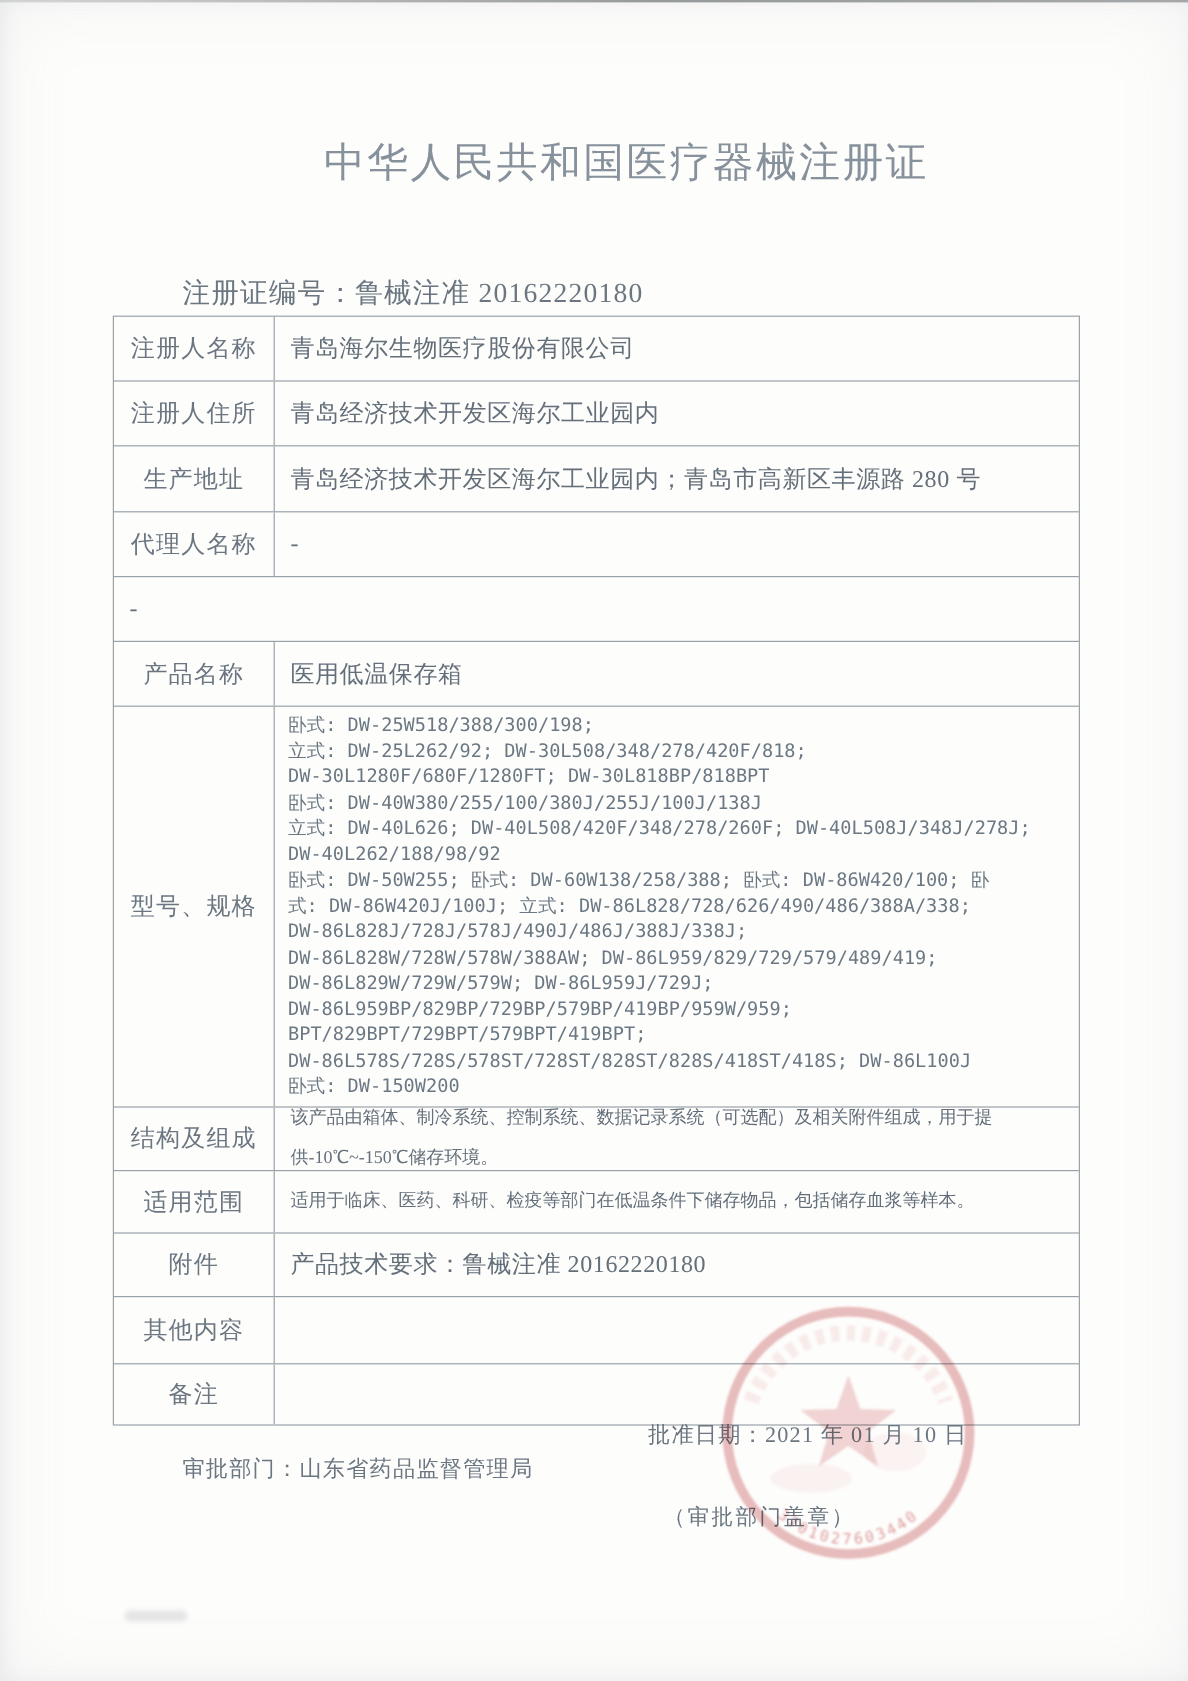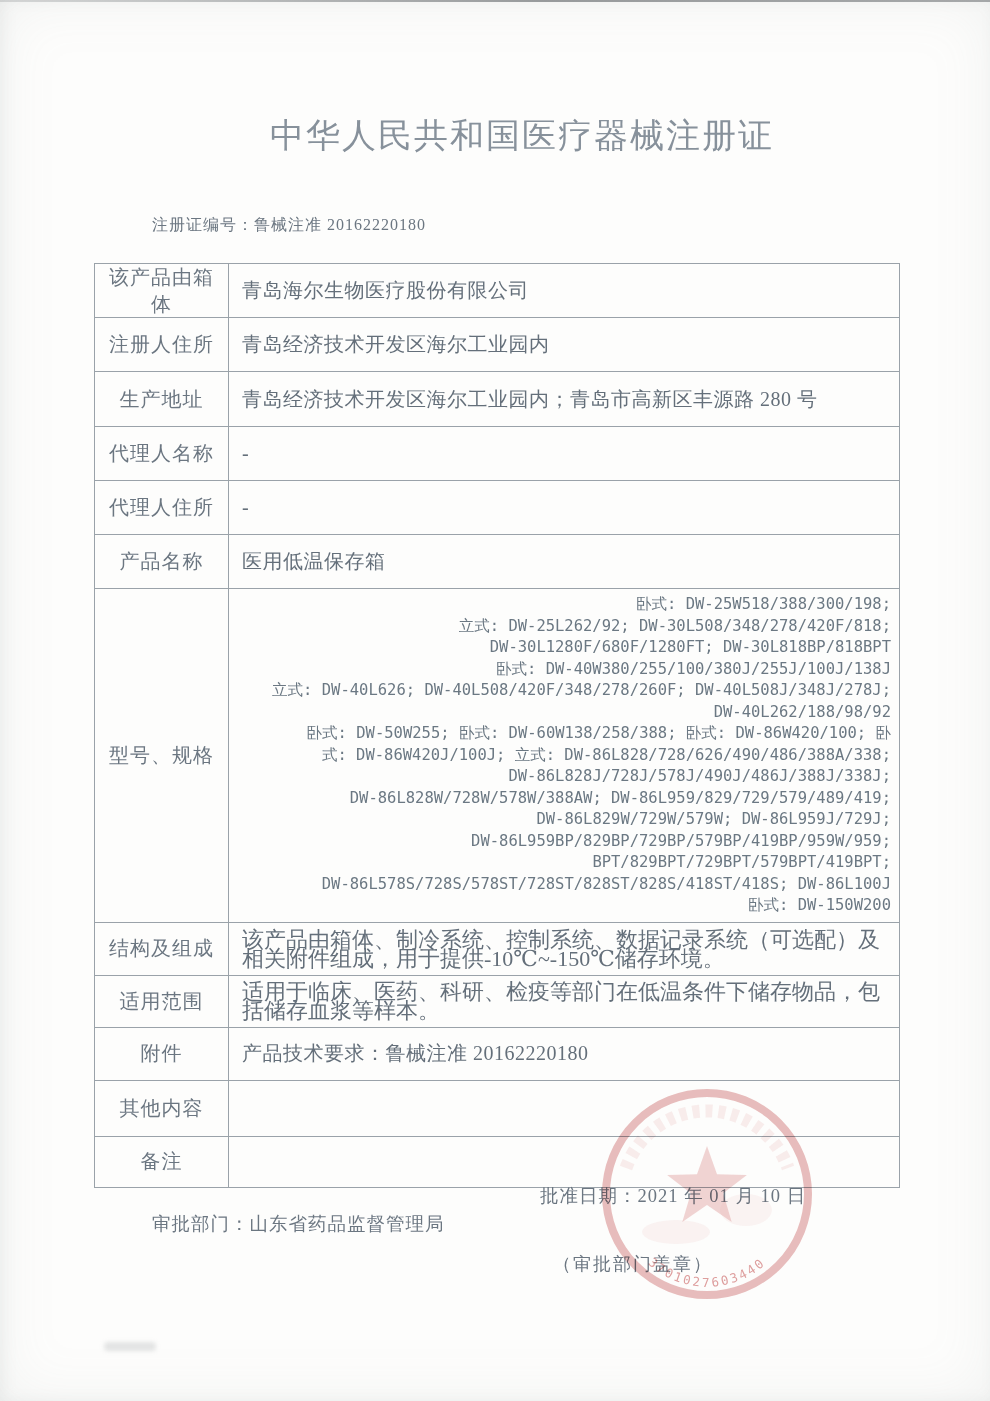--- a/index.html
+++ b/index.html
@@ -14,35 +14,35 @@
   }
   html,body{margin:0;padding:0;}
   body{width:990px;height:1401px;background:#ffffff;position:relative;overflow:hidden;
        font-family:var(--serif);color:var(--text);}
   .page{position:absolute;inset:0;background:#fdfdfc;
         box-shadow:inset 0 0 60px rgba(140,145,150,0.10), inset 4px 0 14px rgba(140,145,150,0.10);}
   .scan-line{position:absolute;top:0;left:0;width:100%;height:2px;
         background:linear-gradient(90deg,rgba(80,84,88,.18),rgba(62,66,70,.5) 55%,rgba(62,66,70,.42));}
   .title{position:absolute;top:113px;left:0;width:100%;text-align:center;
         font-size:34px;letter-spacing:2px;color:var(--title);font-weight:400;margin-left:27px;}
-  .regno{position:absolute;top:215px;left:152px;font-size:16px;color:var(--label);letter-spacing:1px;text-align:right;}
+  .regno{position:absolute;top:229px;left:152px;font-size:23px;color:var(--label);letter-spacing:1px;text-align:right;}
   .cert-table{position:absolute;left:94px;top:263px;width:804px;
         border:1px solid var(--border);font-size:20px;}
   .row{display:flex;align-items:stretch;border-top:1px solid var(--border);}
   .row:first-child{border-top:none;}
   .cell-label{flex:0 0 134px;width:134px;border-right:1px solid var(--border);
         display:flex;align-items:center;justify-content:center;text-align:center;
         color:var(--label);letter-spacing:1px;padding:0 4px;box-sizing:border-box;}
   .cell-value{flex:1;display:flex;align-items:center;padding:0 10px 0 13px;
         color:var(--text);letter-spacing:0.5px;box-sizing:border-box;}
   .r-std{height:53px;} .r-addr{height:54px;}
   .r-struct{height:52px;} .r-scope{height:51px;}
   .r-attach{height:52px;} .r-other{height:55px;} .r-remark{height:50px;}
-  .wrap-text{line-height:19px;font-size:22px;letter-spacing:0;padding-right:6px;}
-  .models{display:block;padding:5px 8px 5px 11px;text-align:right;}
+  .wrap-text{line-height:33px;font-size:15px;letter-spacing:0;padding-right:6px;font-family:Liberation Serif, serif;}
+  .models{display:block;padding:5px 8px 5px 11px;}
   .model-line{font-family:var(--mono);font-size:15.5px;line-height:21.5px;
         color:var(--mono-text);white-space:nowrap;letter-spacing:0;}
   .remark-indent{padding-left:68px;}
   .footer-approval{position:absolute;left:152px;top:1183px;font-size:18.5px;color:var(--label);letter-spacing:1px;margin-top:28px;}
   .footer-date1{position:absolute;left:540px;top:1183px;font-size:18.5px;color:var(--label);letter-spacing:1px;}
   .footer-date2{position:absolute;left:540px;top:1218px;font-size:18.5px;color:var(--label);letter-spacing:1px;}
   .footer-sealnote{position:absolute;left:553px;top:1252px;font-size:18px;color:var(--label);letter-spacing:2px;}
   .seal-svg{position:absolute;left:596px;top:1082px;width:222px;height:224px;
         mix-blend-mode:multiply;opacity:.92;pointer-events:none;}
   .smudge-bl{position:absolute;left:104px;top:1342px;width:52px;height:9px;
@@ -56,41 +56,40 @@
 
   <div class="title">中华人民共和国医疗器械注册证</div>
 
   <div class="regno">
     <span>注册证编号：</span><span>鲁械注准 20162220180</span>
   </div>
 
   <div class="cert-table">
 
     <div class="row r-std">
-      <div class="cell-label">该产品由箱体</div>
+      <div class="cell-label">注册人名称</div>
       <div class="cell-value">青岛海尔生物医疗股份有限公司</div>
     </div>
 
     <div class="row r-std">
       <div class="cell-label">注册人住所</div>
       <div class="cell-value">青岛经济技术开发区海尔工业园内</div>
     </div>
 
     <div class="row r-addr">
       <div class="cell-label">生产地址</div>
       <div class="cell-value">青岛经济技术开发区海尔工业园内；青岛市高新区丰源路 280 号</div>
     </div>
 
     <div class="row r-std">
       <div class="cell-label">代理人名称</div>
       <div class="cell-value">-</div>
     </div>
 
     <div class="row r-std">
-      <div class="cell-label">代理人住所</div>
       <div class="cell-value">-</div>
     </div>
 
     <div class="row r-std">
       <div class="cell-label">产品名称</div>
       <div class="cell-value">医用低温保存箱</div>
     </div>
 
     <div class="row">
       <div class="cell-label">型号、规格</div>

